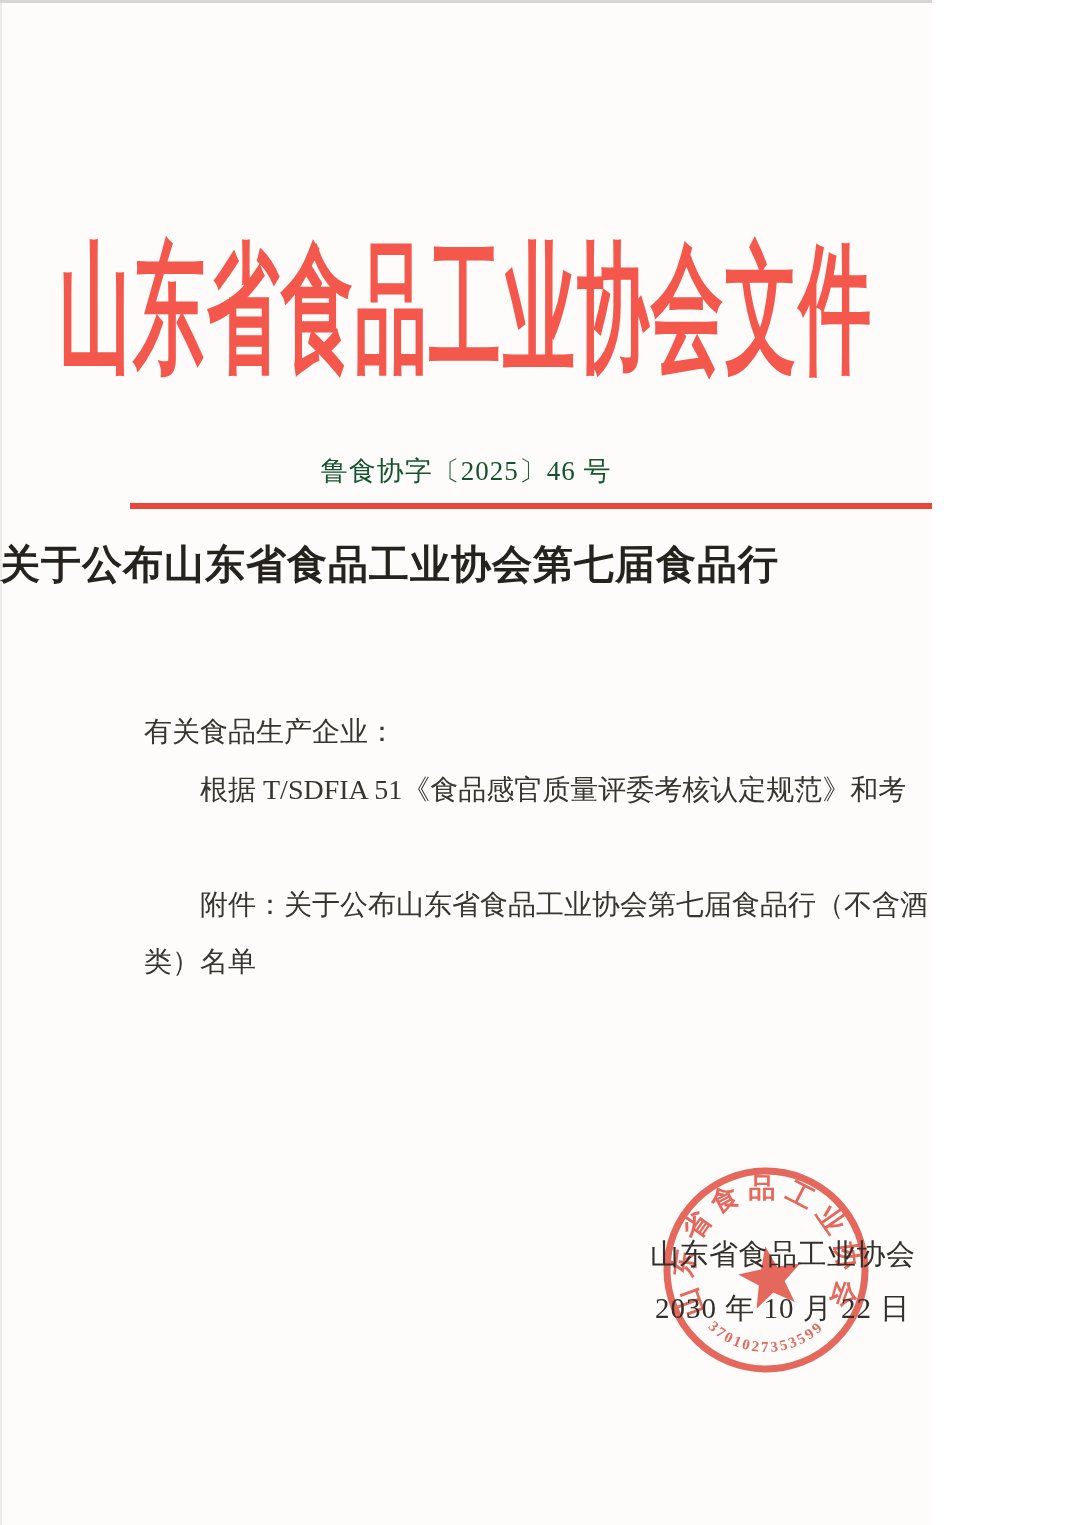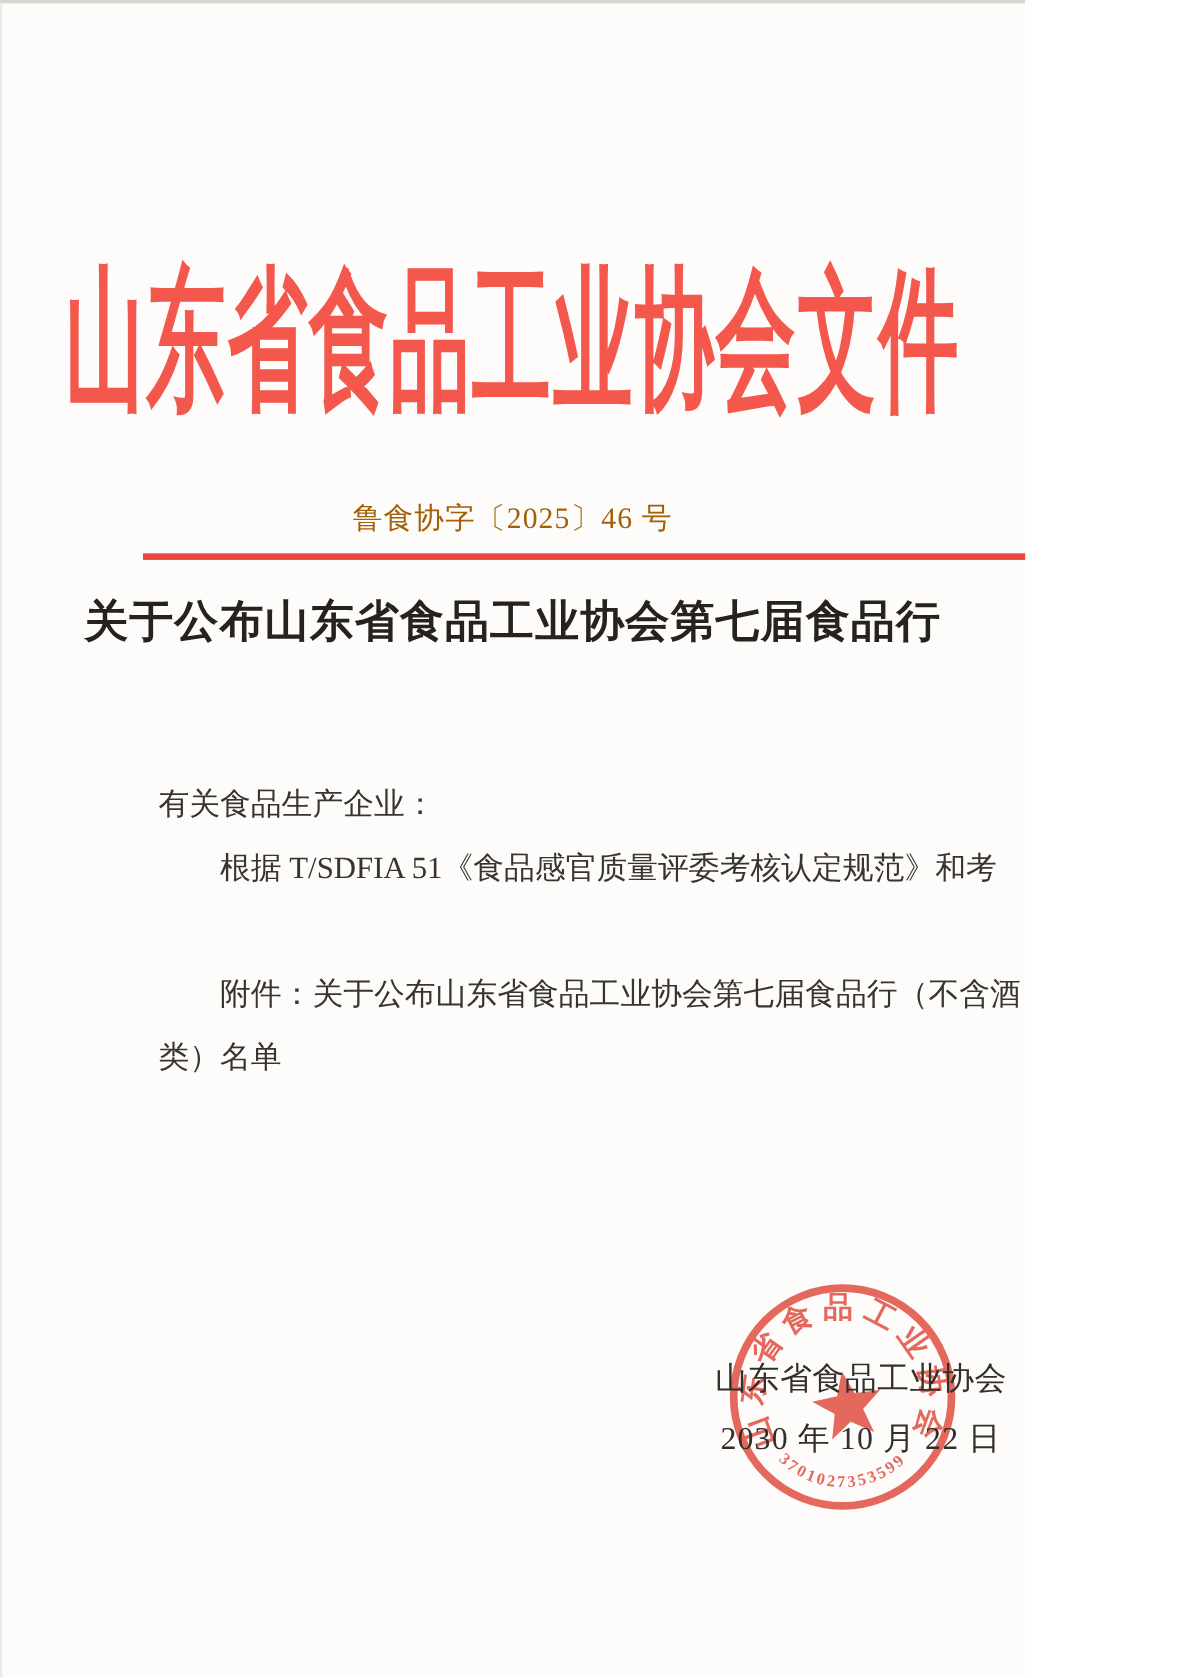--- a/index.html
+++ b/index.html
@@ -30,30 +30,30 @@
     color:var(--header-red);
     transform:scaleY(1.95);
     transform-origin:top center;
     white-space:nowrap;
   }
   .doc-number{
     position:absolute;top:451px;left:0;width:100%;
     text-align:center;
     font-size:27px;line-height:34px;
     letter-spacing:1px;
-    color:#a16207;
+    color:#14532d;
     white-space:nowrap;
   }
   .red-rule{
     position:absolute;top:500px;left:130px;width:818px;height:6px;
     background:var(--rule-red);
   }
   .notice-title{
     position:absolute;top:533px;left:0;width:100%;
-    text-align:center;font-weight:bold;
+    text-align:left;font-weight:bold;
     font-size:40px;line-height:57px;letter-spacing:1px;
     color:#26231f;
   }
   .notice-title div{white-space:nowrap;}
   .body-text{
     position:absolute;top:700px;left:144px;width:830px;
     font-size:28px;line-height:57.5px;
     color:#383430;
   }
   .body-text div{white-space:nowrap;}

